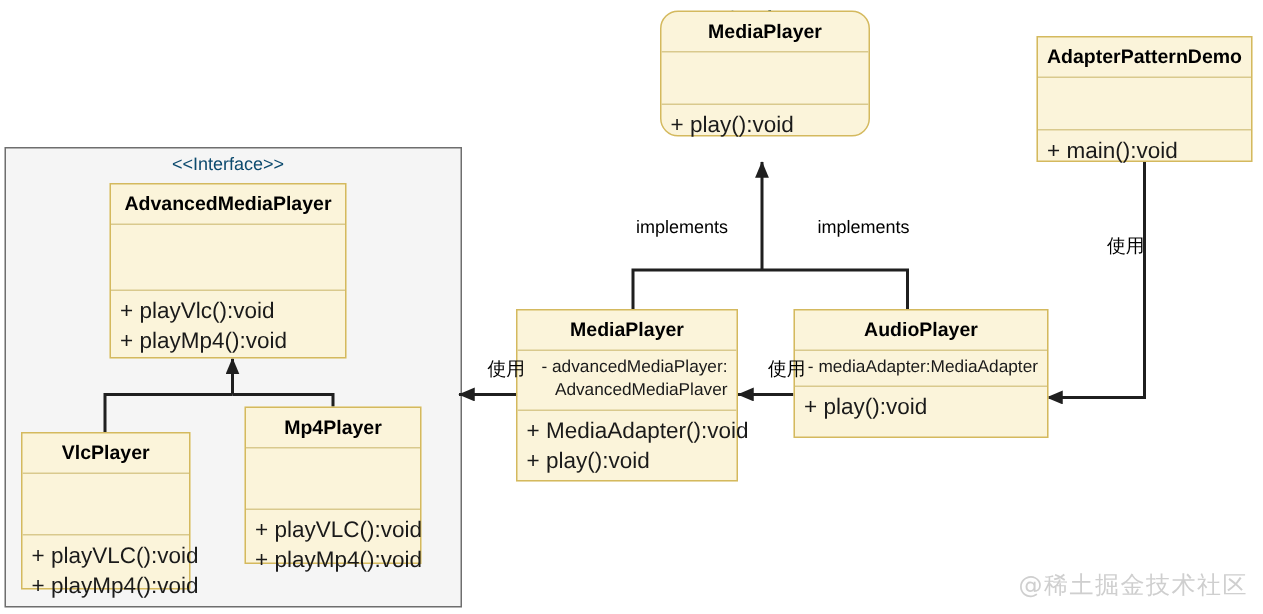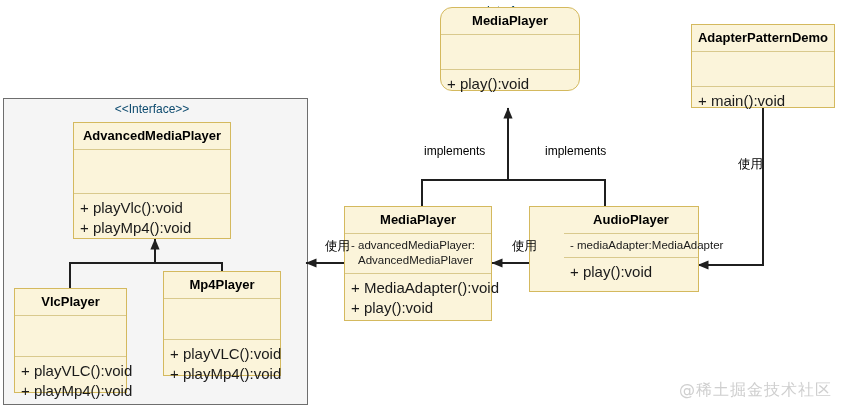--- a/index.html
+++ b/index.html
@@ -36,20 +36,21 @@
     padding: 6px 4px 5px 4px;
     border-bottom: 1px solid #d9c98d;
     line-height: 1.15;
   }
   .uml-attrs {
     border-bottom: 1px solid #d9c98d;
     padding: 4px 6px;
     font-size: 11.5px;
     color: #1a1a1a;
     line-height: 1.35;
+    text-align: right;
   }
   .uml-attrs.empty {
     min-height: 26px;
   }
   .uml-methods {
     padding: 4px 6px;
     font-size: 15px;
     color: #1a1a1a;
     line-height: 1.35;
   }
@@ -202,21 +203,21 @@
     <div class="uml-attrs">
       <div class="uml-row">- advancedMediaPlayer:</div>
       <div class="uml-row indent">AdvancedMediaPlaver</div>
     </div>
     <div class="uml-methods">
       <div class="uml-row">+ MediaAdapter():void</div>
       <div class="uml-row">+ play():void</div>
     </div>
   </div>
 
-  <div class="uml-box" style="left:529px; top:206px; width:170px; height:86px;padding-left:34px;">
+  <div class="uml-box" style="left:529px; top:206px; width:170px; height:86px;">
     <div class="uml-title">AudioPlayer</div>
     <div class="uml-attrs" style="min-height:0;">
       <div class="uml-row">- mediaAdapter:MediaAdapter</div>
     </div>
     <div class="uml-methods">
       <div class="uml-row">+ play():void</div>
     </div>
   </div>
 
   <div class="uml-box" style="left:14px; top:288px; width:113px; height:105px;">

